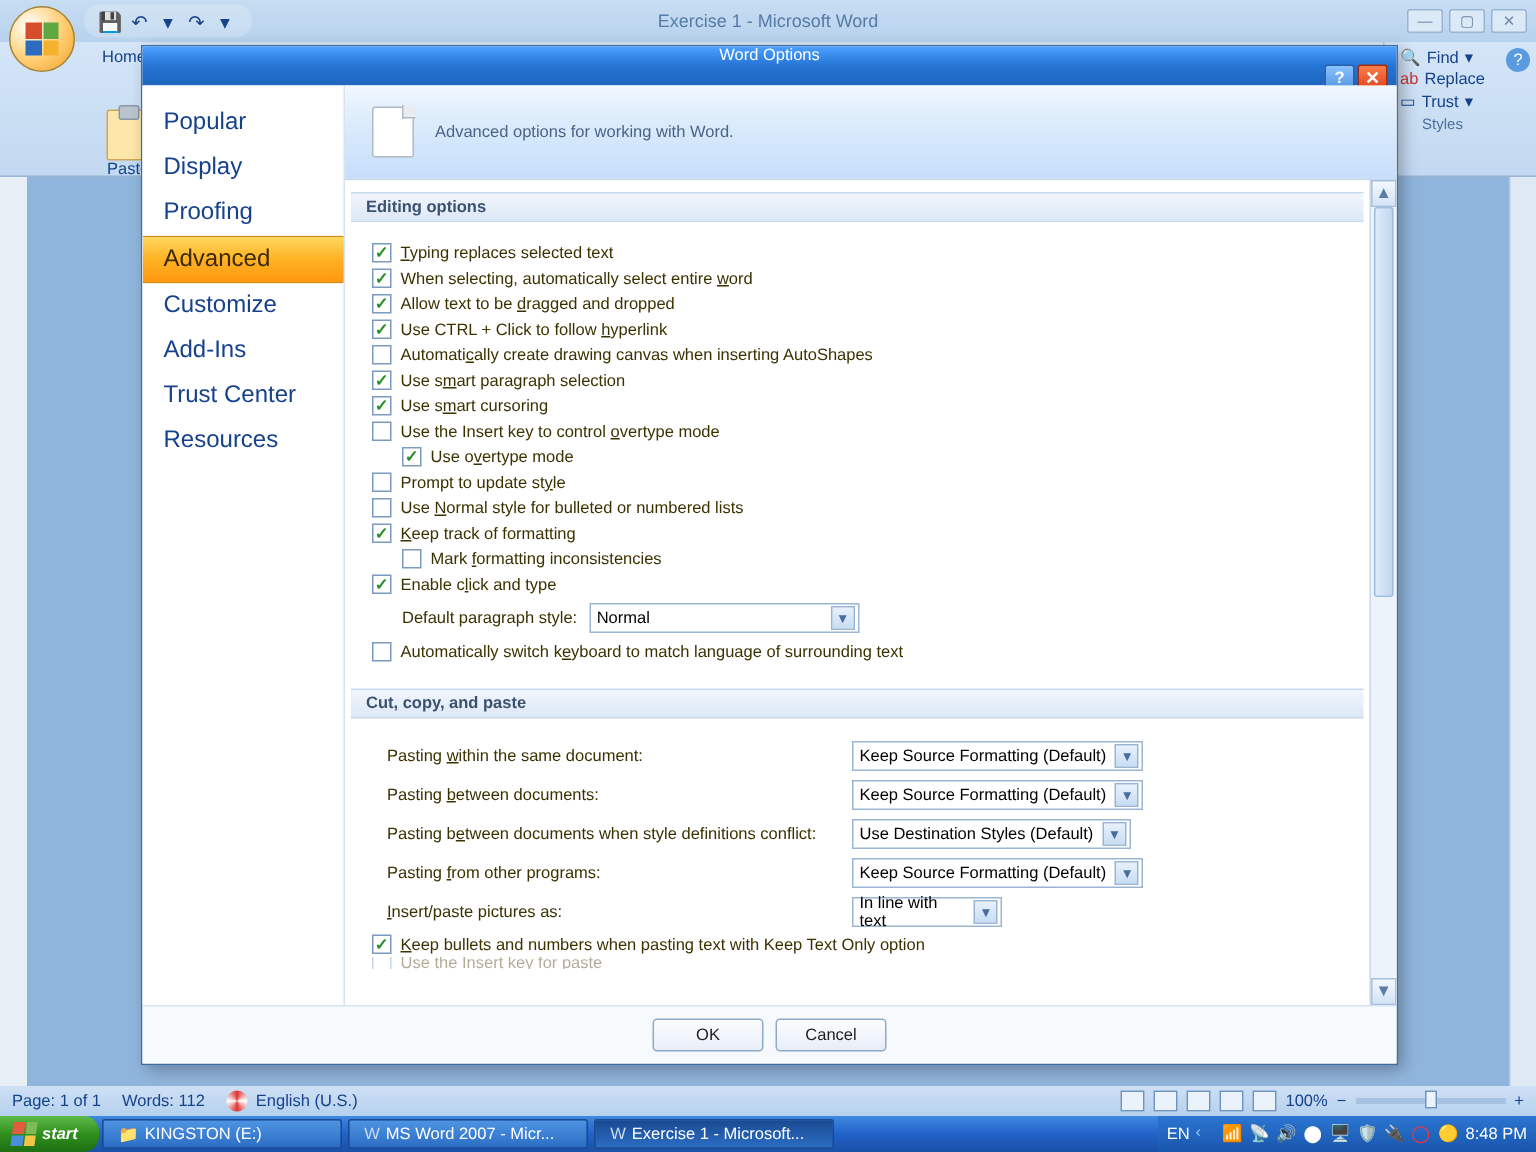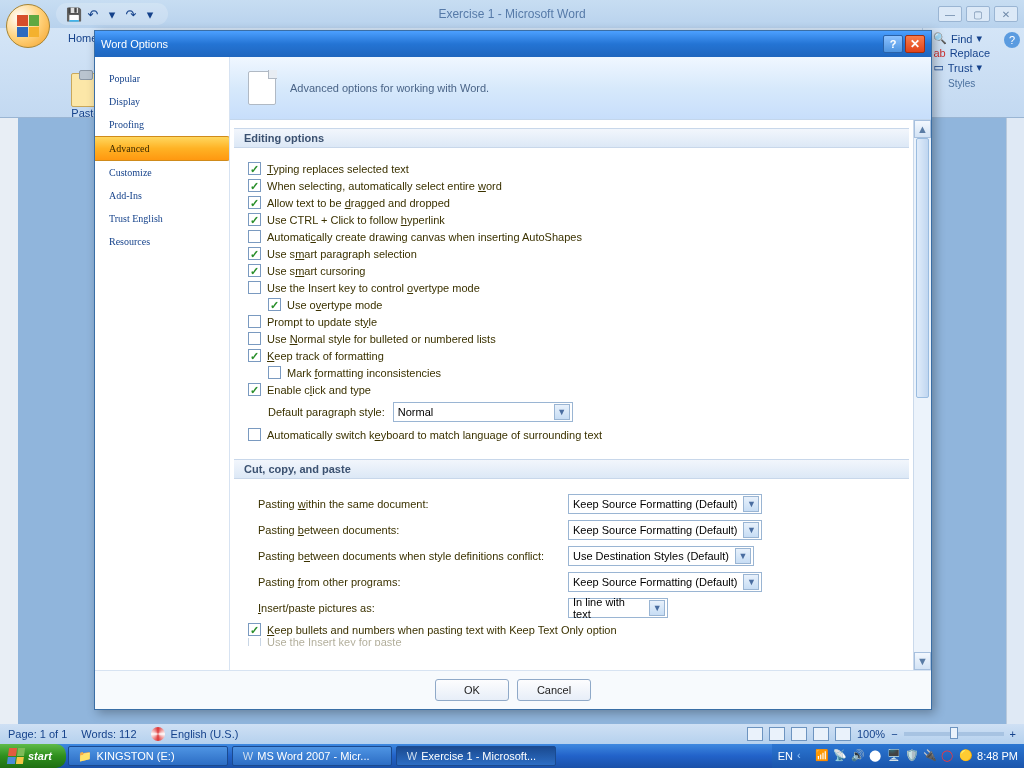--- a/index.html
+++ b/index.html
@@ -40,27 +40,27 @@
 .start-btn { height:24px; padding:0 14px 0 8px; background:linear-gradient(to bottom,#5fbb4a,#2f8f1d,#1e6f12); color:#fff; font-weight:bold; font-style:italic; display:flex; align-items:center; gap:4px; border-radius:0 10px 10px 0; font-size:13px;}
 .start-logo { width:16px; height:16px; display:grid; grid-template-columns:1fr 1fr; grid-template-rows:1fr 1fr; gap:1px; transform:skewX(-8deg);}
 .start-logo span:nth-child(1){background:#e15c3e;} .start-logo span:nth-child(2){background:#7ebb58;} .start-logo span:nth-child(3){background:#4a8dd8;} .start-logo span:nth-child(4){background:#f5c645;}
 .task-item { height:20px; margin:2px; padding:0 10px; background:linear-gradient(to bottom,#4e94e3,#2c6dc4); border:1px solid #1a4a90; color:#fff; display:flex; align-items:center; gap:4px; border-radius:2px; min-width:160px;}
 .task-item.active { background:linear-gradient(to bottom,#1a4a90,#2c6dc4);}
 .systray { margin-left:auto; background:linear-gradient(to bottom,#2b76d2,#1a55ac); height:24px; display:flex; align-items:center; padding:0 6px; gap:4px; color:#fff; font-size:10px;}
 .tray-icon { width:14px; height:14px; }
 
 
 .dialog { position:absolute; left:94px; top:30px; width:838px; height:680px; background:#fff; border:1px solid #3a6ea5; box-shadow: 3px 3px 10px rgba(0,0,0,0.3); display:flex; flex-direction:column; }
-.dlg-title { height:26px; background:linear-gradient(to bottom,#4ca0ff,#2474d4,#1f66be); color:#fff; display:flex; align-items:center; padding:0 6px; font-size:12px;}
+.dlg-title { height:26px; background:linear-gradient(to bottom,#4ca0ff,#2474d4,#1f66be); color:#fff; display:flex; align-items:center; padding:0 6px; font-size:12px;flex-direction:column;}
 .dlg-title-btns { margin-left:auto; display:flex; gap:2px;}
 .dlg-help { width:20px; height:18px; background:linear-gradient(to bottom,#8bc1ff,#4e94e0); border:1px solid #2a62a8; border-radius:2px; color:#fff; display:flex; align-items:center; justify-content:center; font-weight:bold;}
 .dlg-close { width:20px; height:18px; background:linear-gradient(to bottom,#f87d4a,#e1431a); border:1px solid #a02e11; border-radius:2px; color:#fff; display:flex; align-items:center; justify-content:center; font-weight:bold; font-size:12px;}
 .dlg-body { flex:1; display:flex; background:#fff; overflow:hidden;}
 .dlg-nav { width:134px; background:#fff; padding:10px 0; border-right: none;}
-.nav-item { padding:6px 14px; color:#15428b; cursor:pointer; font-size:10px;font-family:Liberation Serif, serif;}
+.nav-item { padding:6px 14px; color:#15428b; cursor:pointer; font-size:16px;}
 .nav-item.selected { background:linear-gradient(to bottom,#ffd75e,#ffb224,#ff9810); color:#3b2a00; border:1px solid #d08b1a; border-left:none; border-right:none; border-radius:0 3px 3px 0; margin-right:-1px;}
 .dlg-content { flex:1; display:flex; flex-direction:column; border-left:1px solid #d7e3f2;}
 .content-header { background:linear-gradient(to bottom,#f0f7ff 0%,#d7e9fb 50%,#c7defb 100%); padding:14px 18px; display:flex; align-items:center; gap:14px; color:#4a6487; font-size:13px; border-bottom:1px solid #c3d6ec;}
 .header-icon { width:28px; height:34px; border:1px solid #b0b9c4; background:#fff; border-radius:2px; position:relative;}
 .header-icon::after{content:''; position:absolute; right:-2px; top:-2px; width:8px; height:8px; background:#e8edf3; border-left:1px solid #b0b9c4; border-bottom:1px solid #b0b9c4;}
 .custom-scrollbar { width:18px; background:#ecf3fb; border-left:1px solid #cad9eb; display:flex; flex-direction:column;}
 .sb-btn { height:18px; background:linear-gradient(to bottom,#f3f8fe,#d3e3f5); border:1px solid #a7c0de; display:flex; align-items:center; justify-content:center; color:#5a7ca5;}
 .sb-track { flex:1; position:relative;}
 .sb-thumb { position:absolute; left:2px; right:2px; top:0; height:260px; background:linear-gradient(to right,#e0ecfa,#c0d6f0); border:1px solid #9abce0; border-radius:2px;}
 .content-inner { flex:1; display:flex;}
@@ -160,21 +160,21 @@
     </div>
   </div>
   <div class="dlg-body">
     <div class="dlg-nav">
       <div class="nav-item">Popular</div>
       <div class="nav-item">Display</div>
       <div class="nav-item">Proofing</div>
       <div class="nav-item selected">Advanced</div>
       <div class="nav-item">Customize</div>
       <div class="nav-item">Add-Ins</div>
-      <div class="nav-item">Trust English</div>
+      <div class="nav-item">Trust Center</div>
       <div class="nav-item">Resources</div>
     </div>
     <div class="dlg-content">
       <div class="content-header">
         <div class="header-icon"></div>
         <span>Advanced options for working with Word.</span>
       </div>
       <div class="content-inner">
         <div class="content-main">
           <div class="section-header">Editing options</div>

